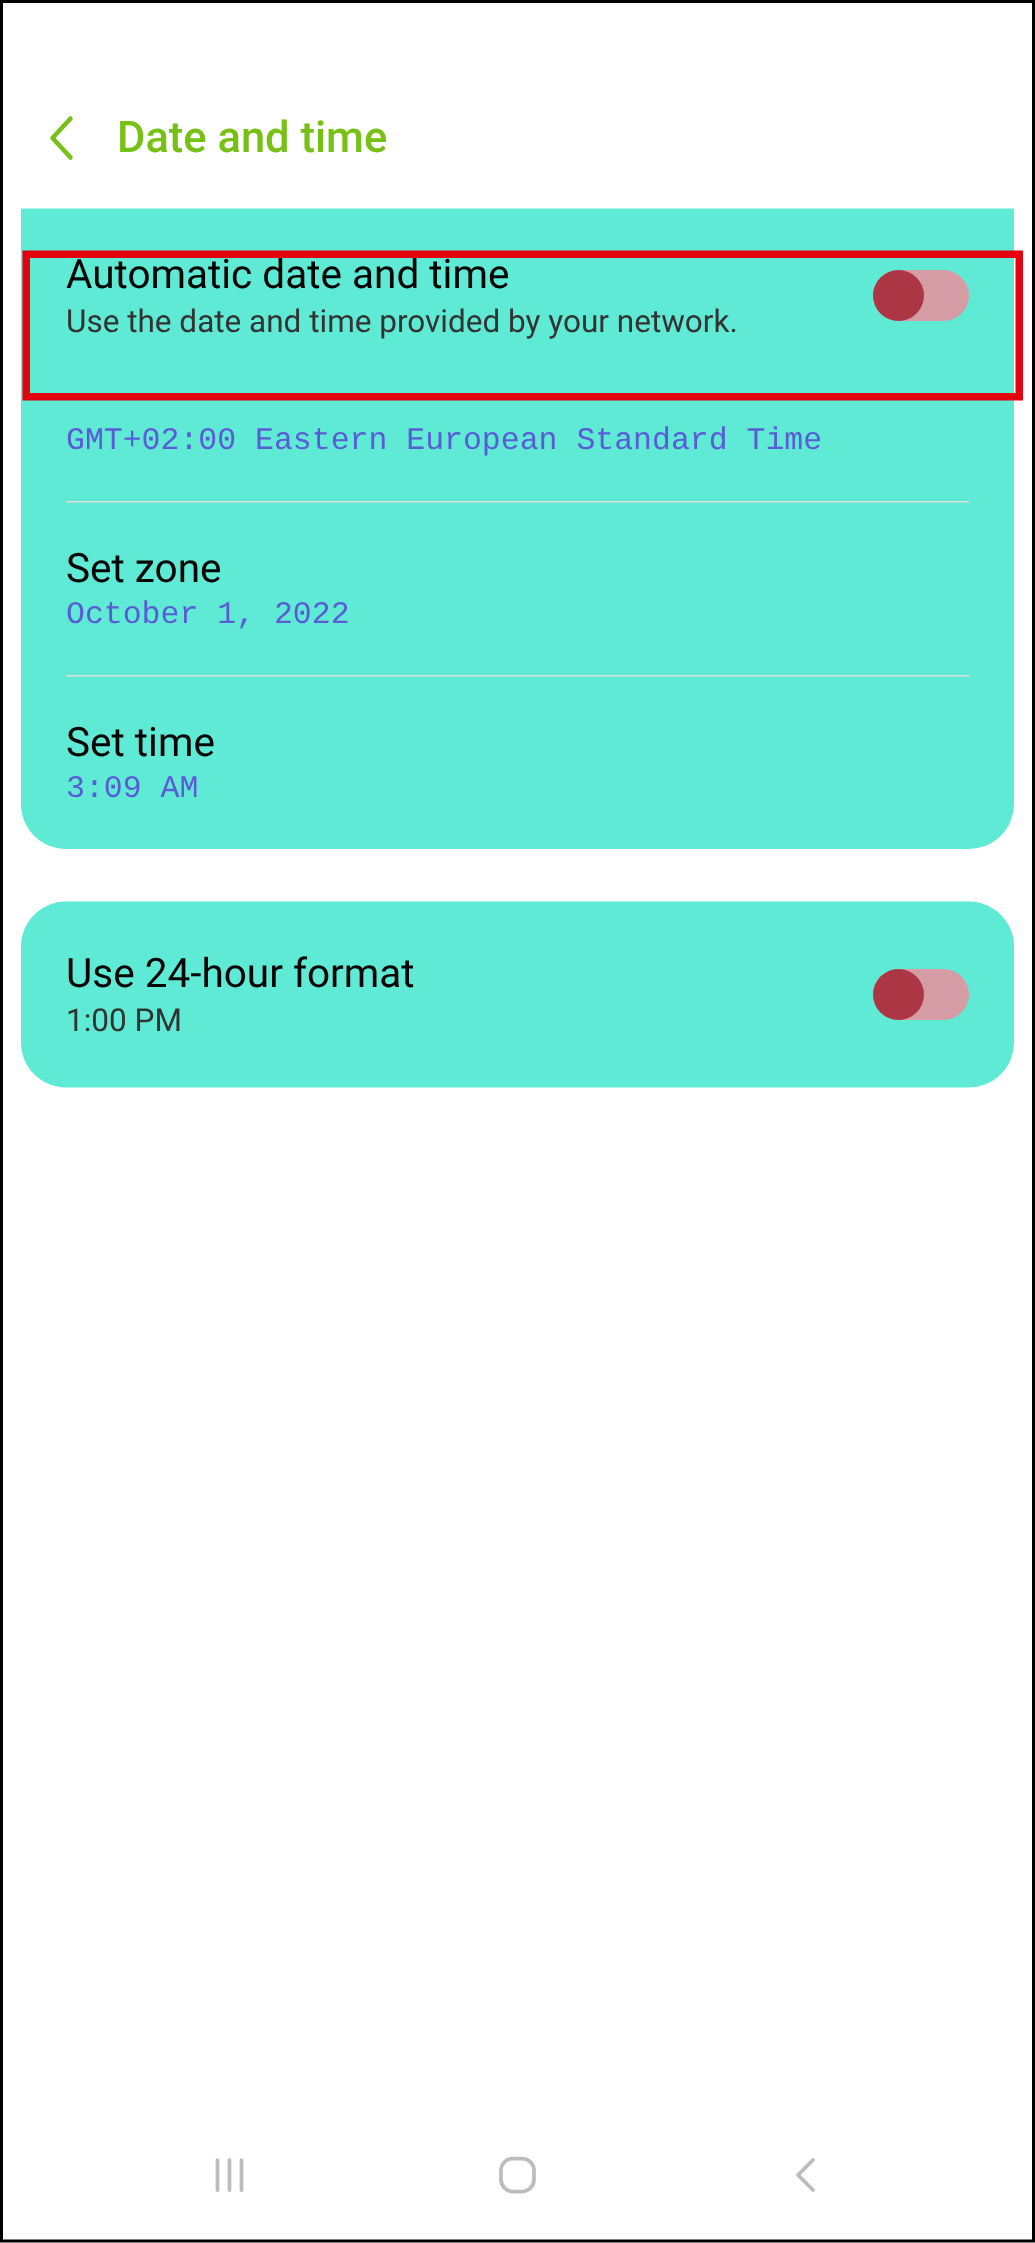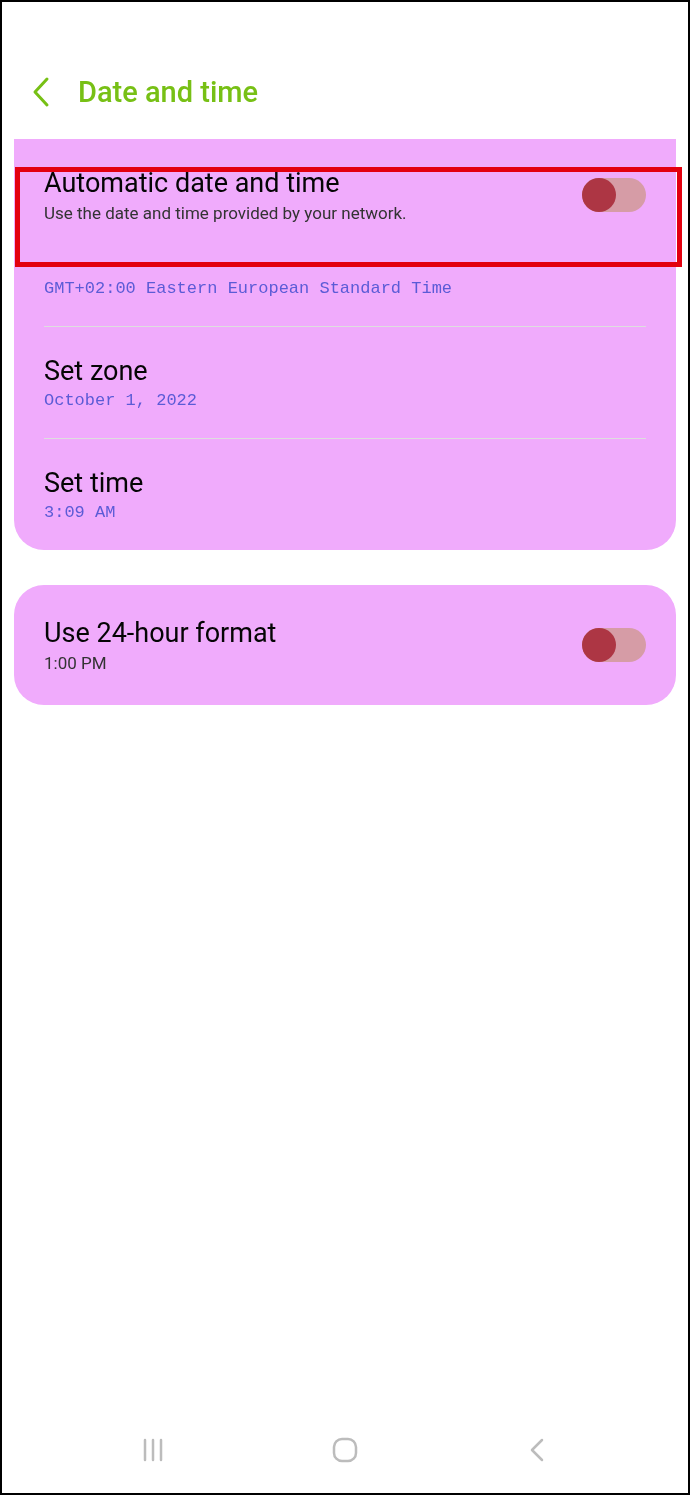--- a/index.html
+++ b/index.html
@@ -31,21 +31,21 @@
     }
     .back-icon svg {
       display: block;
     }
     .header-title {
       font-size: 29px;
       font-weight: 500;
       color: #77c015;
     }
     .group {
-      background: #f0abfc;
+      background: #5eead4;
       margin: 0 12px 35px 12px;
       border-radius: 30px;
       overflow: hidden;
     }
     .group.first {
       border-radius: 0 0 30px 30px;
       margin-top: 0;
     }
     .row {
       padding: 28px 30px;
@@ -58,21 +58,21 @@
       flex: 1;
       min-width: 0;
     }
     .row-title {
       font-size: 27px;
       color: #050505;
       font-weight: 400;
       margin-bottom: 4px;
     }
     .row-sub {
-      font-size: 17px;
+      font-size: 21px;
       color: #333;
       font-weight: 400;
     }
     .row-sub.link {
       color: #5b5bd6;
       font-family: Liberation Mono, monospace;
     }
     .divider {
       height: 1px;
       background: #dedede;

